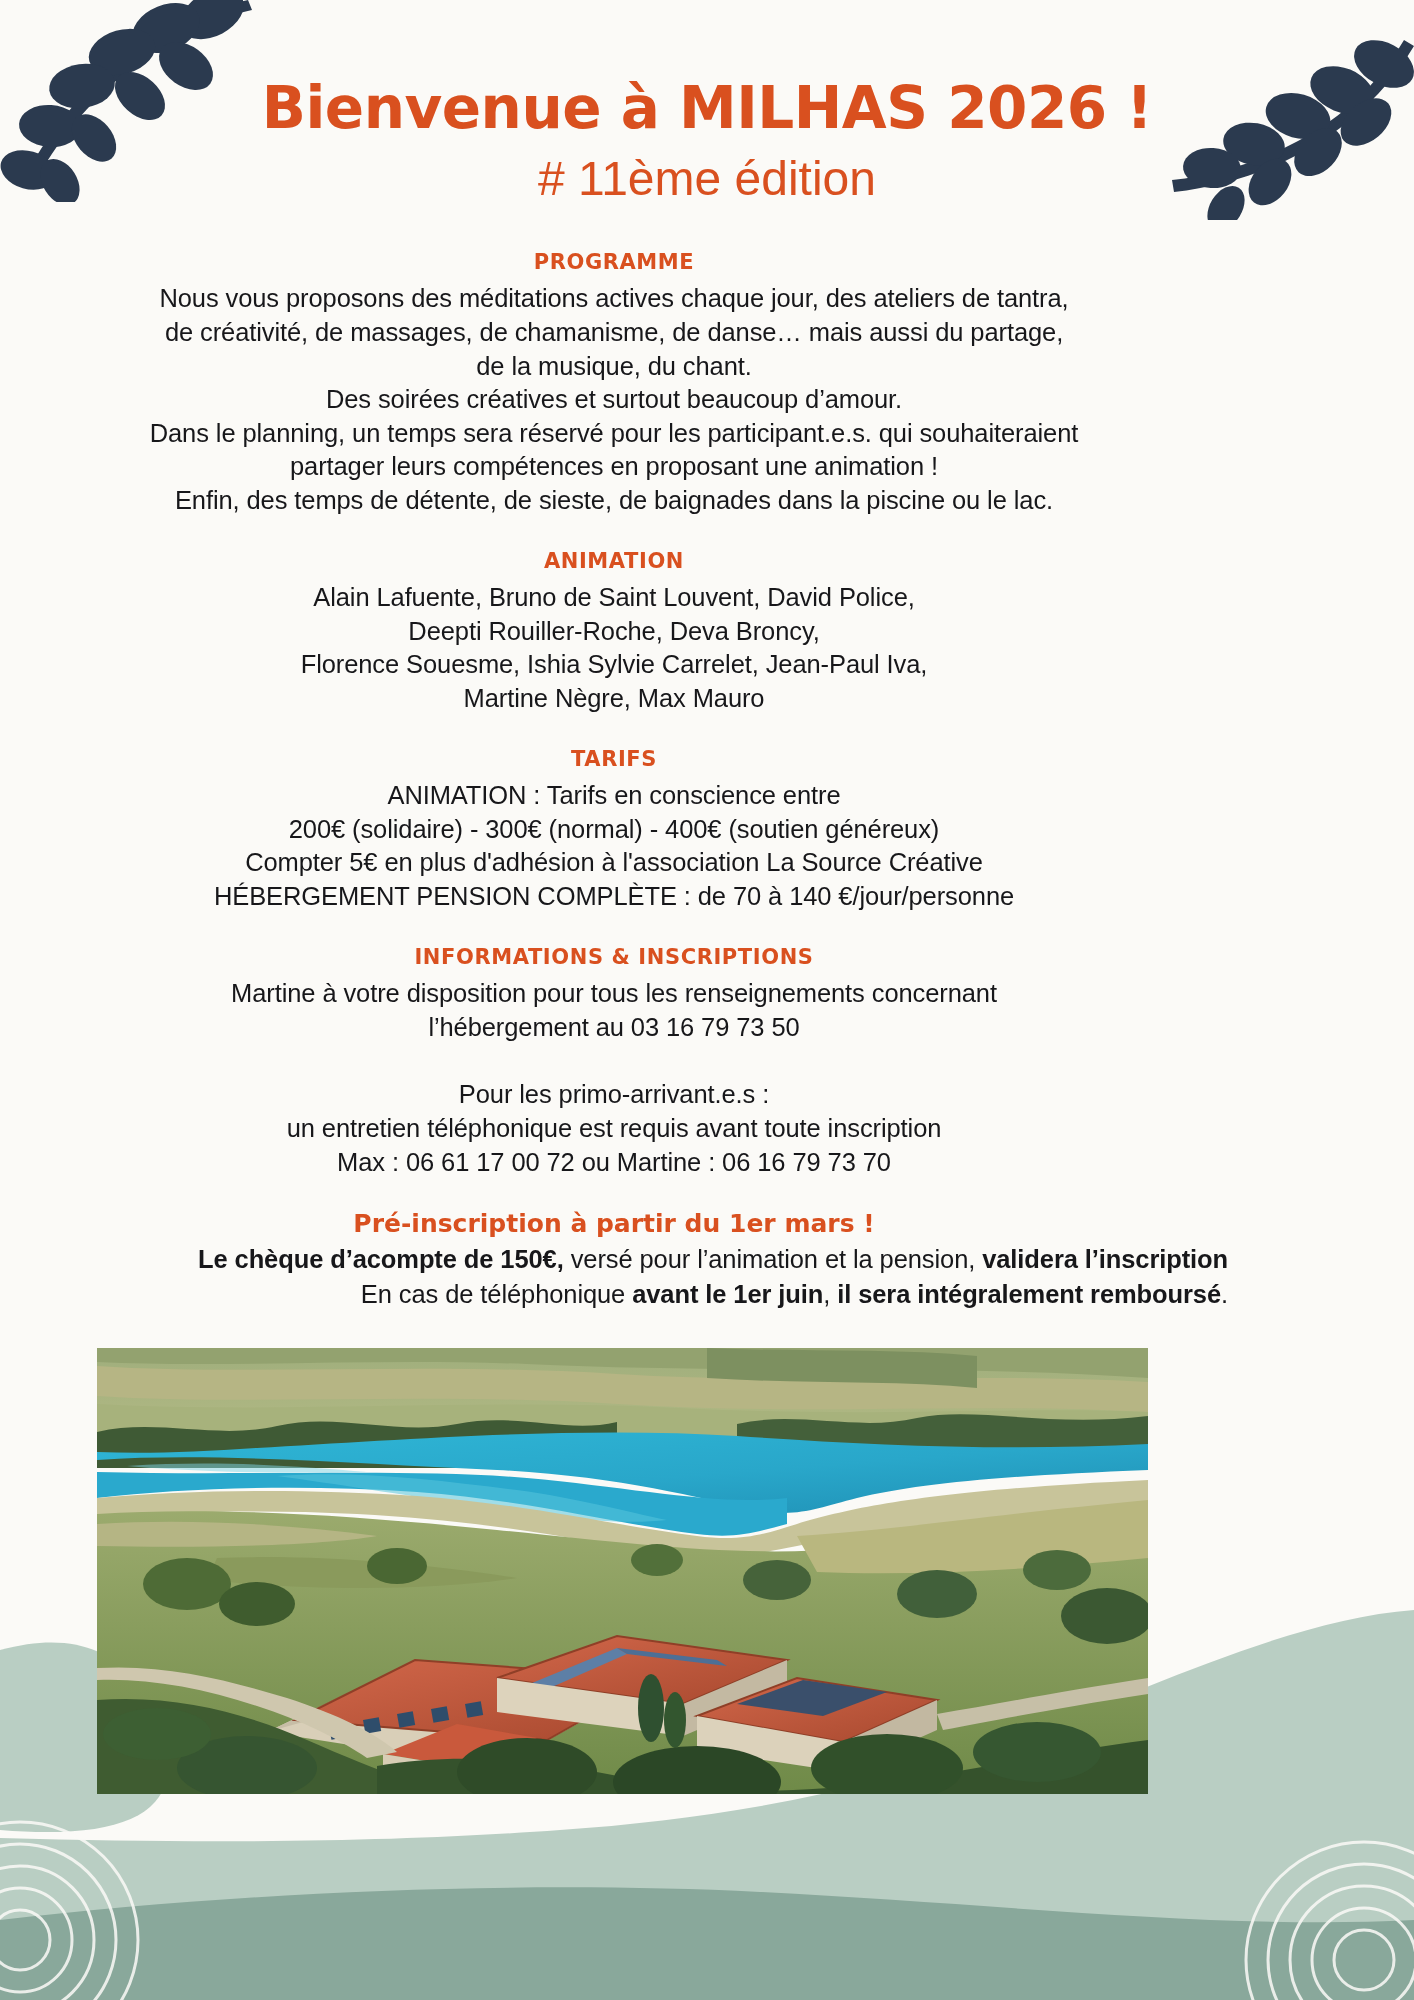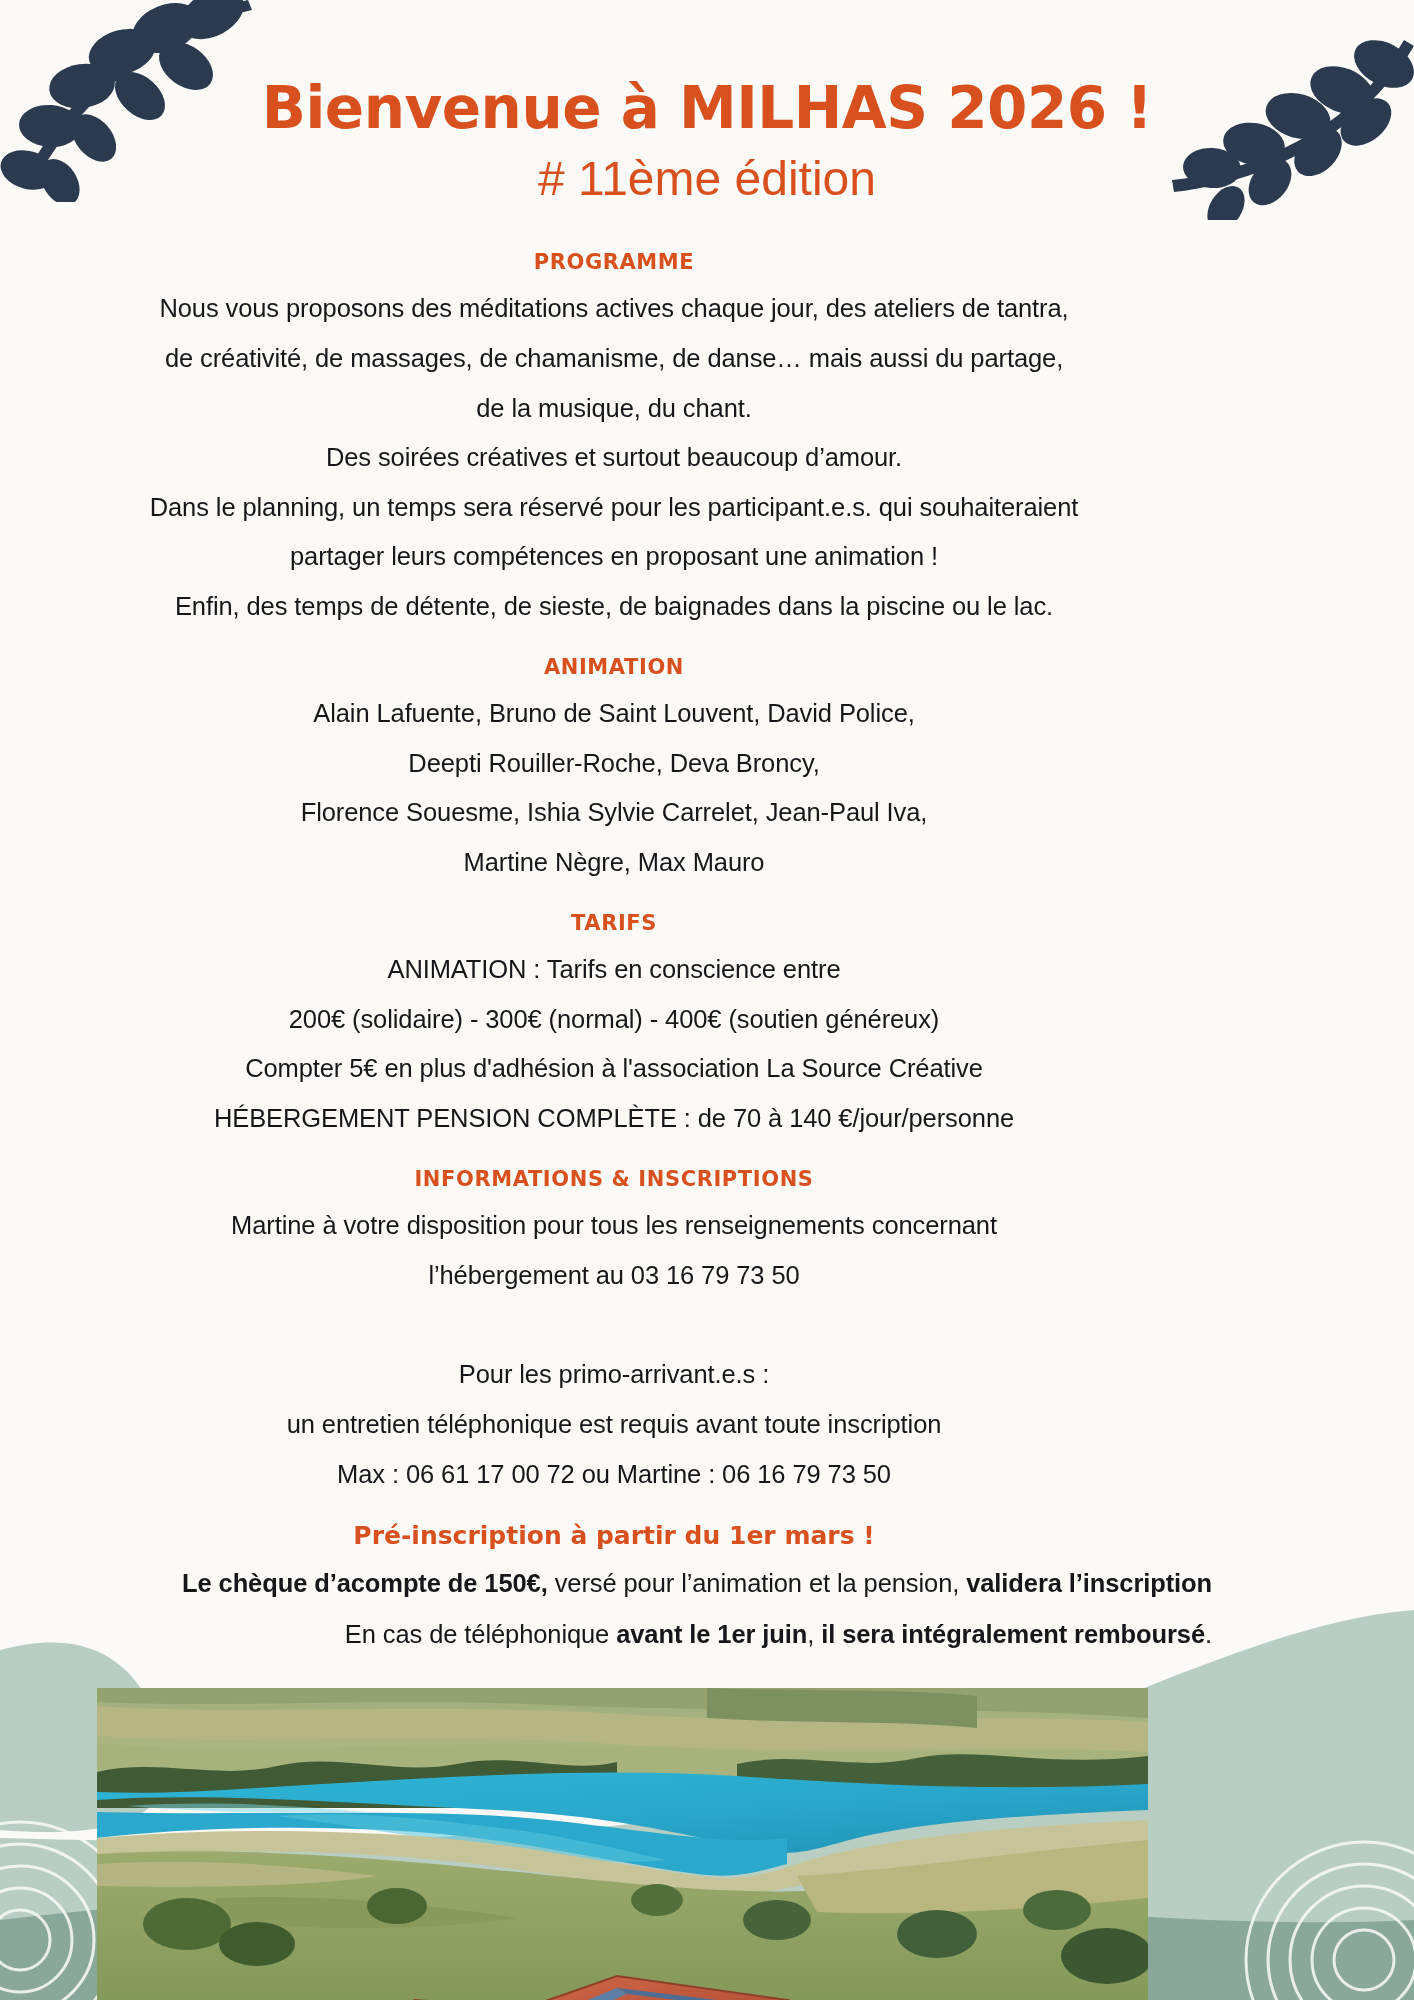--- a/index.html
+++ b/index.html
@@ -88,21 +88,21 @@
     letter-spacing: 0.6px;
     font-family: "DejaVu Sans", sans-serif;
     margin: 0 0 6px 0;
     line-height: 1.3;
   }
 
   .body-line {
     font-size: 25.5px;
     line-height: 1.32;
     color: #17171a;
-    margin: 16px;
+    margin: 0;
     font-weight: 400;
     letter-spacing: -0.1px;
   }
 
   .spacer-line {
     height: 34px;
   }
 
   .final-block .body-line {
     font-size: 25.5px;
@@ -231,21 +231,21 @@
       <p class="body-line">HÉBERGEMENT PENSION COMPLÈTE : de 70 à 140 €/jour/personne</p>
     </div>
 
     <div class="section">
       <div class="section-heading">INFORMATIONS &amp; INSCRIPTIONS</div>
       <p class="body-line">Martine à votre disposition pour tous les renseignements concernant</p>
       <p class="body-line">l’hébergement au 03 16 79 73 50</p>
       <div class="spacer-line"></div>
       <p class="body-line">Pour les primo-arrivant.e.s :</p>
       <p class="body-line">un entretien téléphonique est requis avant toute inscription</p>
-      <p class="body-line">Max : 06 61 17 00 72 ou Martine : 06 16 79 73 50</p>
+      <p class="body-line">Max : 06 61 17 00 72 ou Martine : 06 16 79 73 70</p>
     </div>
 
     <div class="section final-block">
       <div class="final-heading">Pré-inscription à partir du 1er mars !</div>
       <p class="body-line"><b>Le chèque d’acompte de 150€,</b><span> versé pour l’animation et la pension, </span><b>validera l’inscription</b></p>
       <p class="body-line"><span>En cas de téléphonique </span><b>avant le 1er juin</b><span>, </span><b>il sera intégralement remboursé</b><span>.</span></p>
     </div>
 
     <div class="photo-wrap">
       <svg class="photo" viewBox="0 0 1051 446" preserveAspectRatio="none" xmlns="http://www.w3.org/2000/svg">

